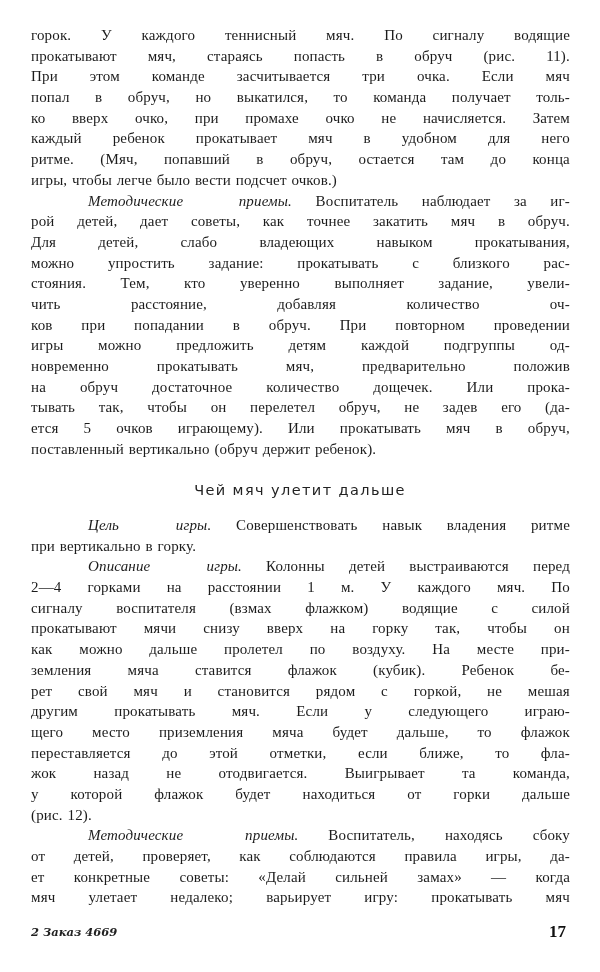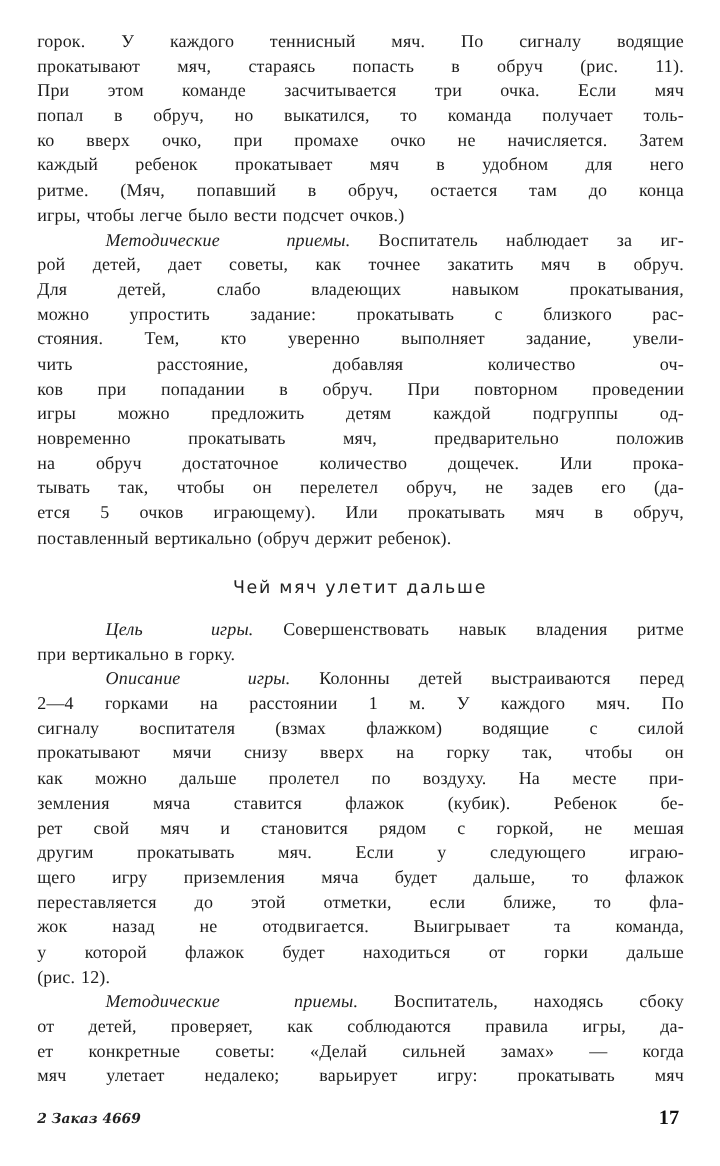--- a/index.html
+++ b/index.html
@@ -336,21 +336,21 @@
         <span class="w">другим</span>
         <span class="w">прокатывать</span>
         <span class="w">мяч.</span>
         <span class="w">Если</span>
         <span class="w">у</span>
         <span class="w">следующего</span>
         <span class="w">играю-</span>
       </div>
       <div class="line">
         <span class="w">щего</span>
-        <span class="w">игру</span>
+        <span class="w">место</span>
         <span class="w">приземления</span>
         <span class="w">мяча</span>
         <span class="w">будет</span>
         <span class="w">дальше,</span>
         <span class="w">то</span>
         <span class="w">флажок</span>
       </div>
       <div class="line">
         <span class="w">переставляется</span>
         <span class="w">до</span>

